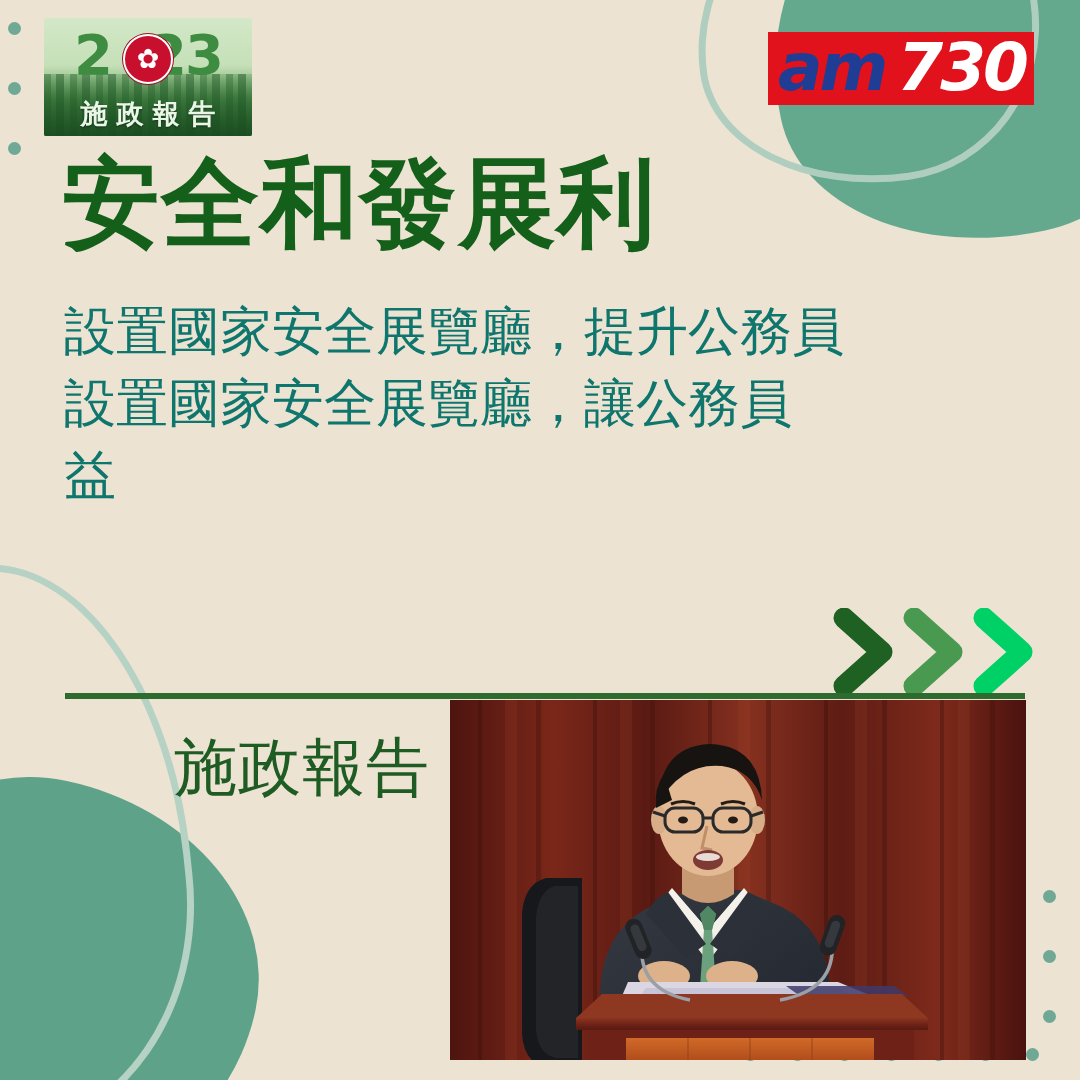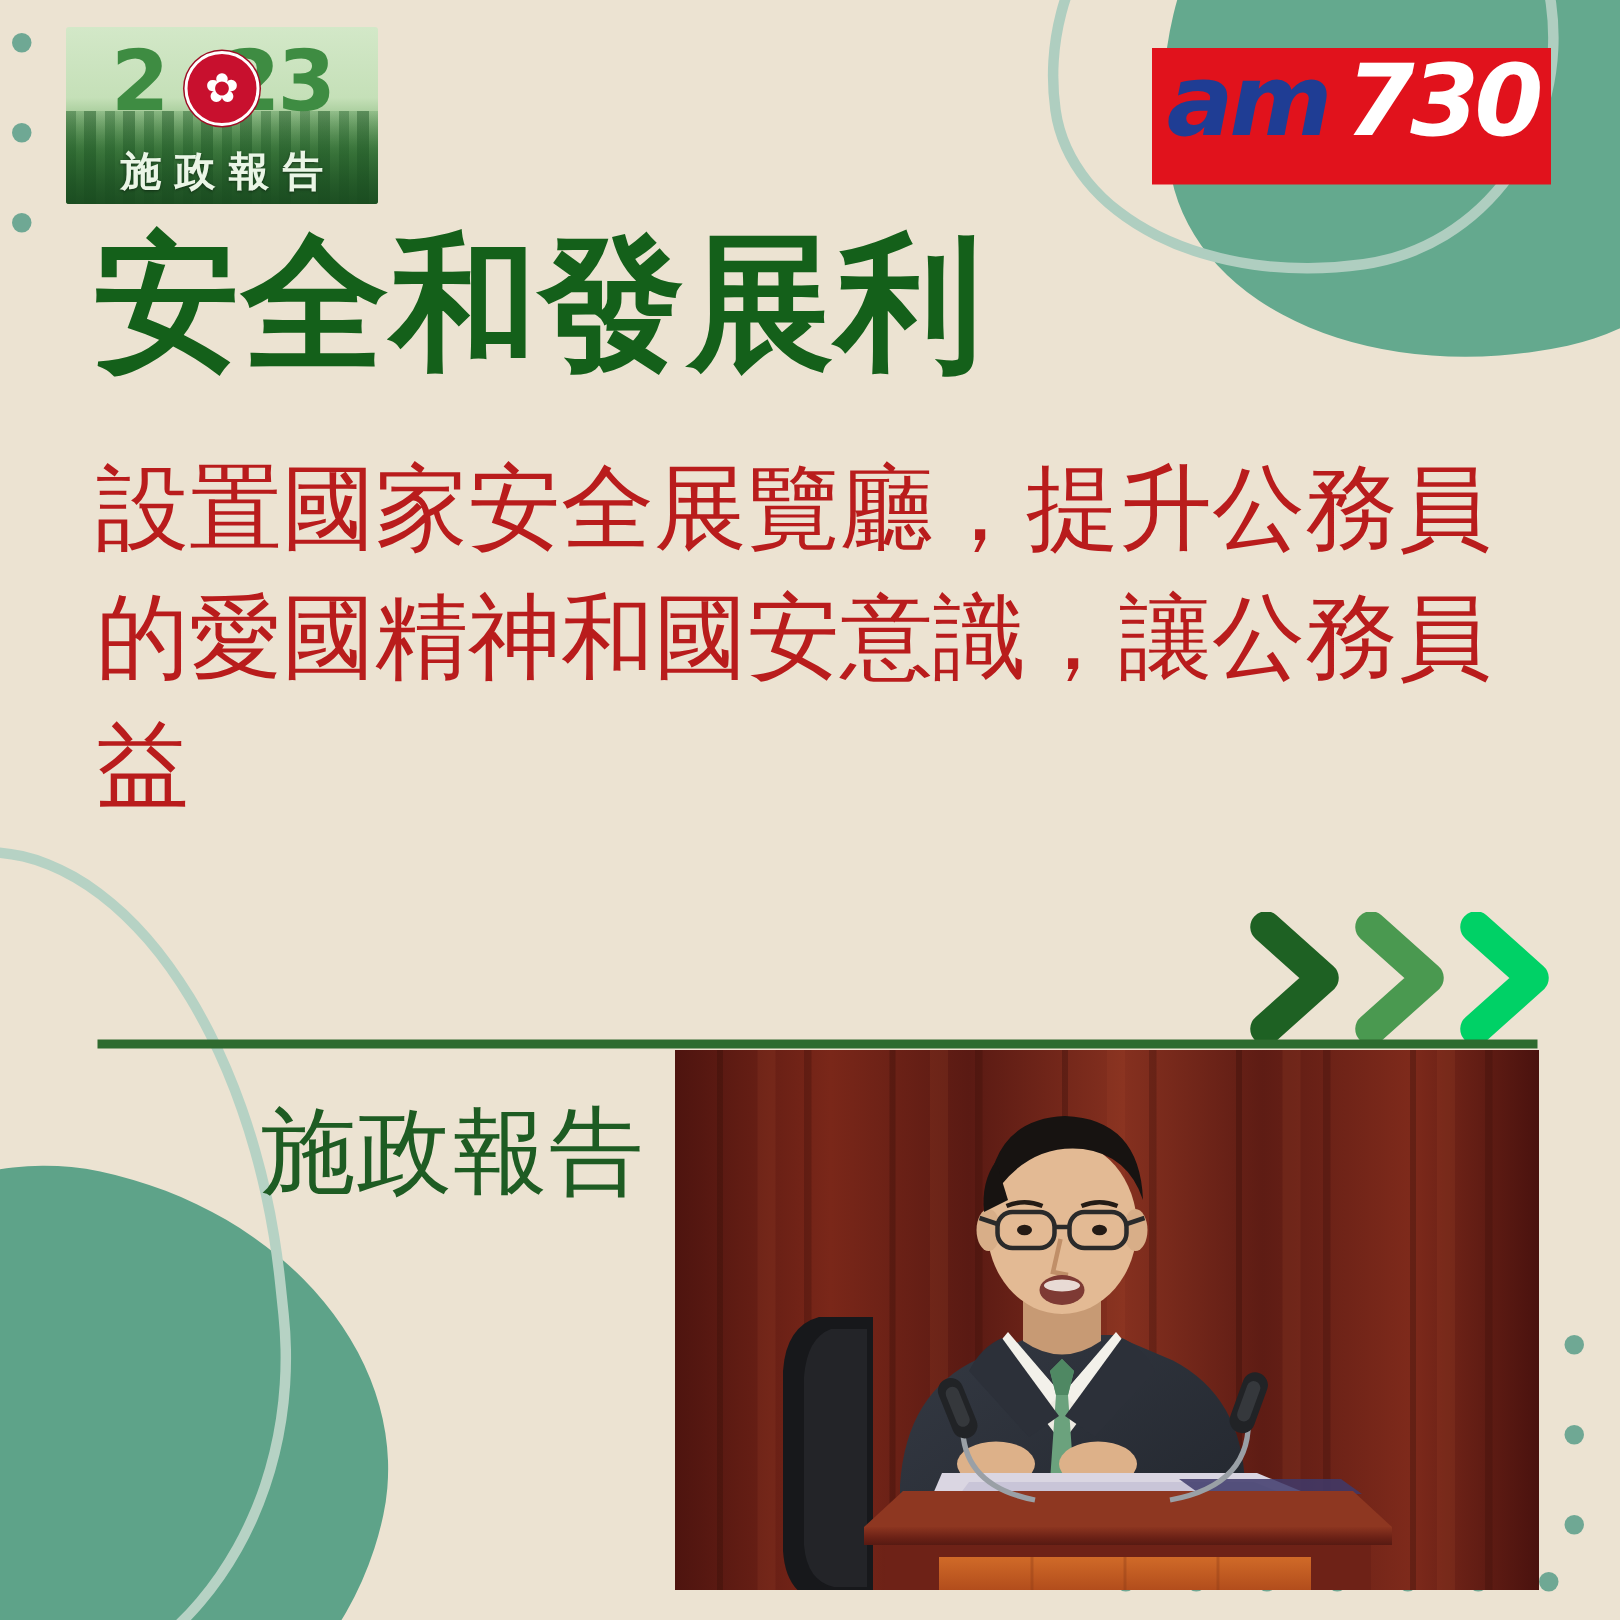--- a/index.html
+++ b/index.html
@@ -77,41 +77,41 @@
     position:absolute;left:0;bottom:4px;width:100%;
     text-align:center;color:#EAF6E6;font-weight:bold;font-size:27px;
     letter-spacing:9px;text-indent:9px;
     font-family:"DejaVu Sans","Liberation Sans",sans-serif;
     text-shadow:0 1px 2px rgba(0,0,0,.45);
   }
 
   
   .am730{
     position:absolute;right:46px;top:32px;
-    background:#E1121C;padding:4px 8px 24px 10px;
+    background:#E1121C;padding:4px 8px 6px 10px;
     display:flex;align-items:baseline;
     font-family:"DejaVu Sans","Liberation Sans",sans-serif;
     font-weight:bold;font-style:italic;font-size:66px;line-height:.96;
     letter-spacing:-3px;
   }
   .am730 .am{color:#1F3D94;}
   .am730 .n730{color:#FFFFFF;margin-left:12px;}
 
   
   .headline{
     position:absolute;left:62px;top:152px;width:960px;
     font-family:"DejaVu Sans","Liberation Sans",sans-serif;
     font-weight:bold;font-size:98px;line-height:1.05;
     color:#14601A;letter-spacing:1px;
   }
   .body-copy{
     position:absolute;left:64px;top:296px;width:950px;
     font-family:"DejaVu Sans","Liberation Sans",sans-serif;
-    font-weight:normal;font-size:62px;line-height:1.38;
-    color:#b91c1c;letter-spacing:0px;
+    font-weight:normal;font-size:52px;line-height:1.38;
+    color:#0f766e;letter-spacing:0px;
   }
   .body-copy .ln{display:block;white-space:nowrap;}
 
   
   .chevrons{position:absolute;right:42px;top:608px;display:flex;gap:2px;}
   .chev{width:68px;height:88px;}
 
   
   .divider{
     position:absolute;left:65px;top:693px;width:960px;height:6px;
@@ -183,21 +183,21 @@
 
   <div class="am730">
     <span class="am">am</span>
       <span class="n730">730</span>
   </div>
 
   <div class="headline">安全和發展利</div>
 
   <div class="body-copy">
     <span class="ln">設置國家安全展覽廳，提升公務員</span>
-    <span class="ln">的愛國精神和國安意識，讓公務員</span>
+    <span class="ln">設置國家安全展覽廳，讓公務員</span>
     <span class="ln">益</span>
   </div>
 
   <div class="chevrons">
     <svg class="chev" viewBox="0 0 68 88">
       <path d="M14 10 L52 44 L14 78" fill="none" stroke="#1E6123" stroke-width="21" stroke-linecap="round" stroke-linejoin="round"></path>
     </svg>
     <svg class="chev" viewBox="0 0 68 88">
       <path d="M14 10 L52 44 L14 78" fill="none" stroke="#4A9950" stroke-width="21" stroke-linecap="round" stroke-linejoin="round"></path>
     </svg>

